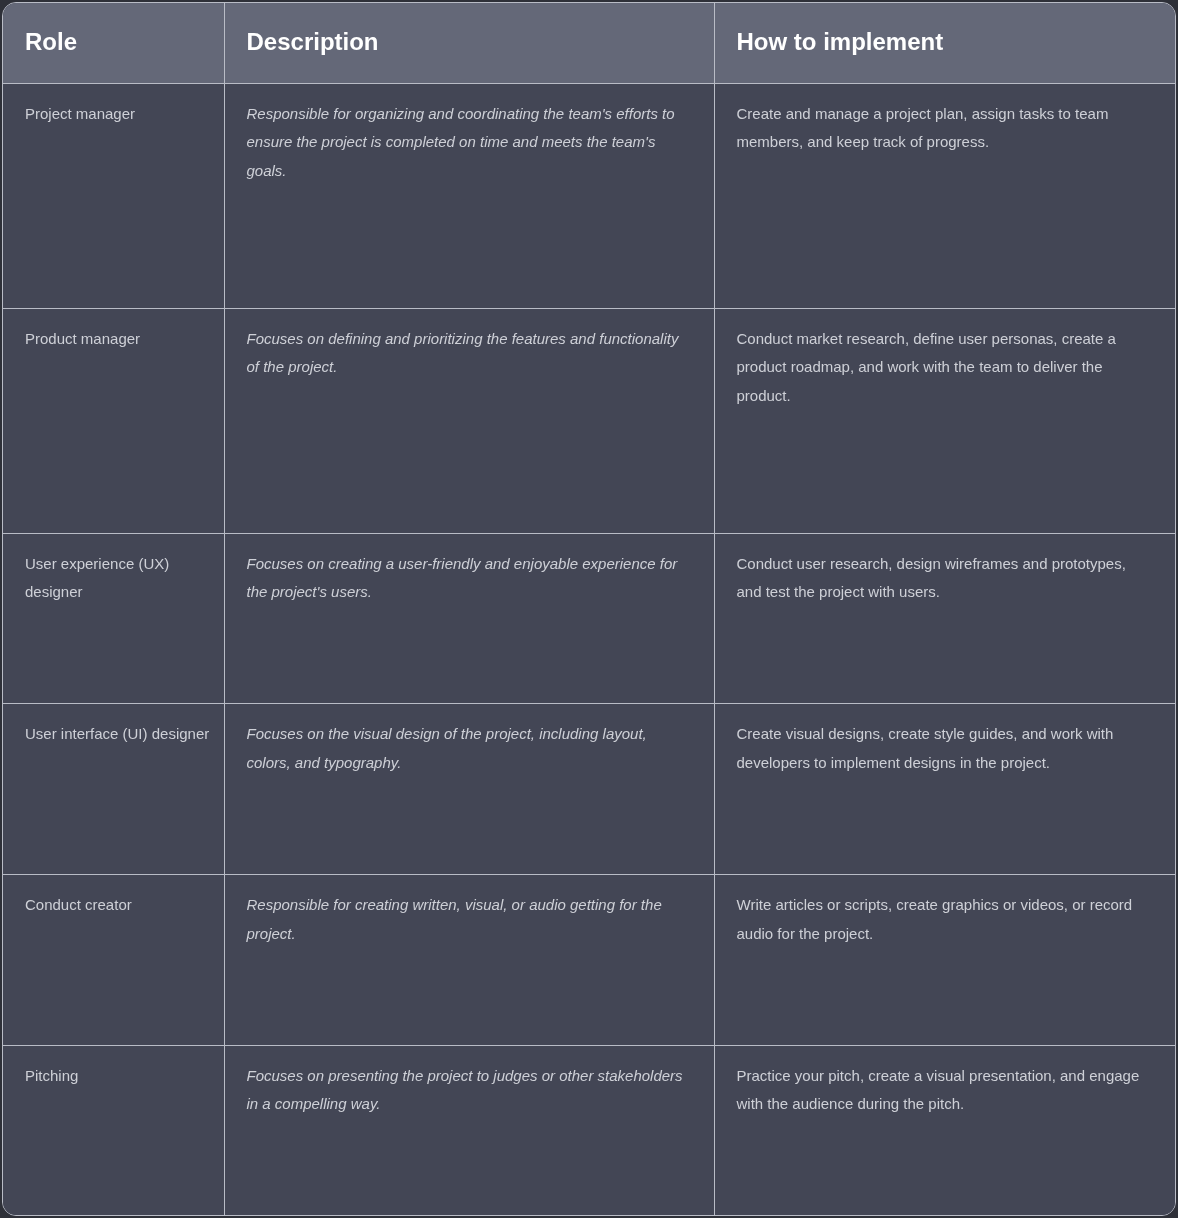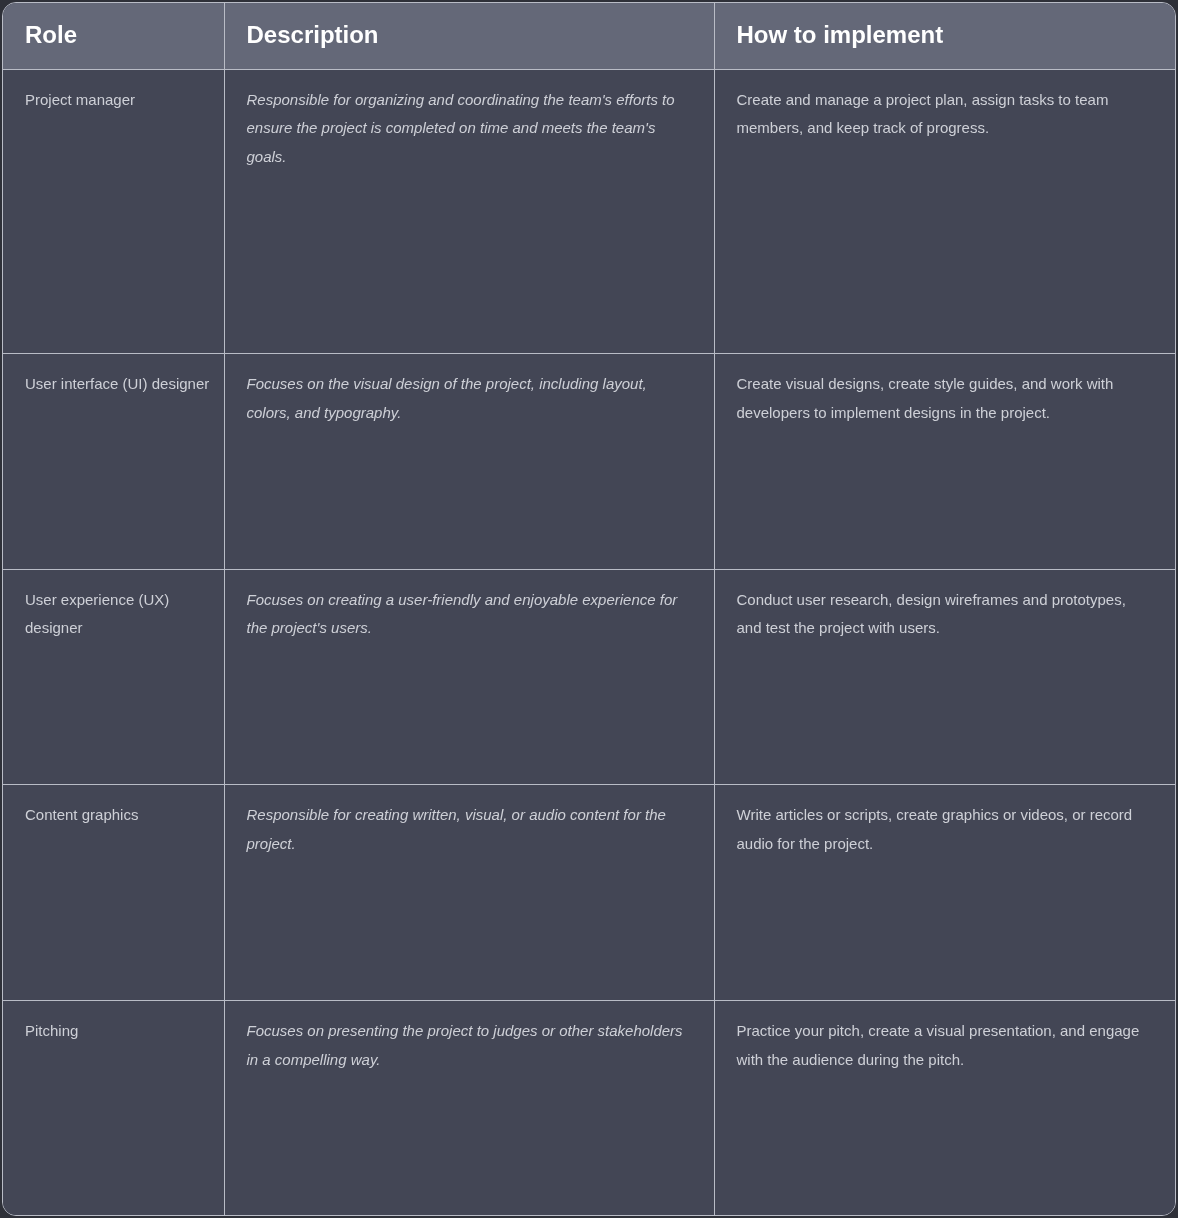--- a/index.html
+++ b/index.html
@@ -39,21 +39,21 @@
   col.c-contr { width: 463px; }
 
   thead th {
     background: #646878;
     color: #ffffff;
     font-size: 24px;
     font-weight: bold;
     text-align: left;
     vertical-align: middle;
     padding: 0 0 0 22px;
-    height: 66px;
+    height: 80px;
     box-sizing: border-box;
     border-right: 1px solid #b9bcc6;
     border-bottom: 1px solid #b9bcc6;
     line-height: 1.2;
     margin-top: 32px;
   }
   thead th:last-child { border-right: none; }
 
   tbody td {
     background: #434655;
@@ -92,32 +92,37 @@
         <th>How to implement</th>
       </tr>
     </thead>
     <tbody>
       <tr>
         <td class="cell-role">Project manager</td>
         <td class="cell-desc">Responsible for organizing and coordinating the team's efforts to ensure the project is completed on time and meets the team's goals.</td>
         <td class="cell-contr">Create and manage a project plan, assign tasks to team members, and keep track of progress.</td>
       </tr>
       <tr>
-        <td class="cell-role">User interface (UI) designer</td>
-        <td class="cell-desc">Focuses on the visual design of the project, including layout, colors, and typography.</td>
-        <td class="cell-contr">Create visual designs, create style guides, and work with developers to implement designs in the project.</td>
+        <td class="cell-role">Product manager</td>
+        <td class="cell-desc">Focuses on defining and prioritizing the features and functionality of the project.</td>
+        <td class="cell-contr">Conduct market research, define user personas, create a product roadmap, and work with the team to deliver the product.</td>
       </tr>
       <tr>
         <td class="cell-role">User experience (UX) designer</td>
         <td class="cell-desc">Focuses on creating a user-friendly and enjoyable experience for the project's users.</td>
         <td class="cell-contr">Conduct user research, design wireframes and prototypes, and test the project with users.</td>
       </tr>
       <tr>
-        <td class="cell-role">Content graphics</td>
-        <td class="cell-desc">Responsible for creating written, visual, or audio content for the project.</td>
+        <td class="cell-role">User interface (UI) designer</td>
+        <td class="cell-desc">Focuses on the visual design of the project, including layout, colors, and typography.</td>
+        <td class="cell-contr">Create visual designs, create style guides, and work with developers to implement designs in the project.</td>
+      </tr>
+      <tr>
+        <td class="cell-role">Conduct creator</td>
+        <td class="cell-desc">Responsible for creating written, visual, or audio getting for the project.</td>
         <td class="cell-contr">Write articles or scripts, create graphics or videos, or record audio for the project.</td>
       </tr>
       <tr>
         <td class="cell-role">Pitching</td>
         <td class="cell-desc">Focuses on presenting the project to judges or other stakeholders in a compelling way.</td>
         <td class="cell-contr">Practice your pitch, create a visual presentation, and engage with the audience during the pitch.</td>
       </tr>
     </tbody>
   </table>
 </div>

